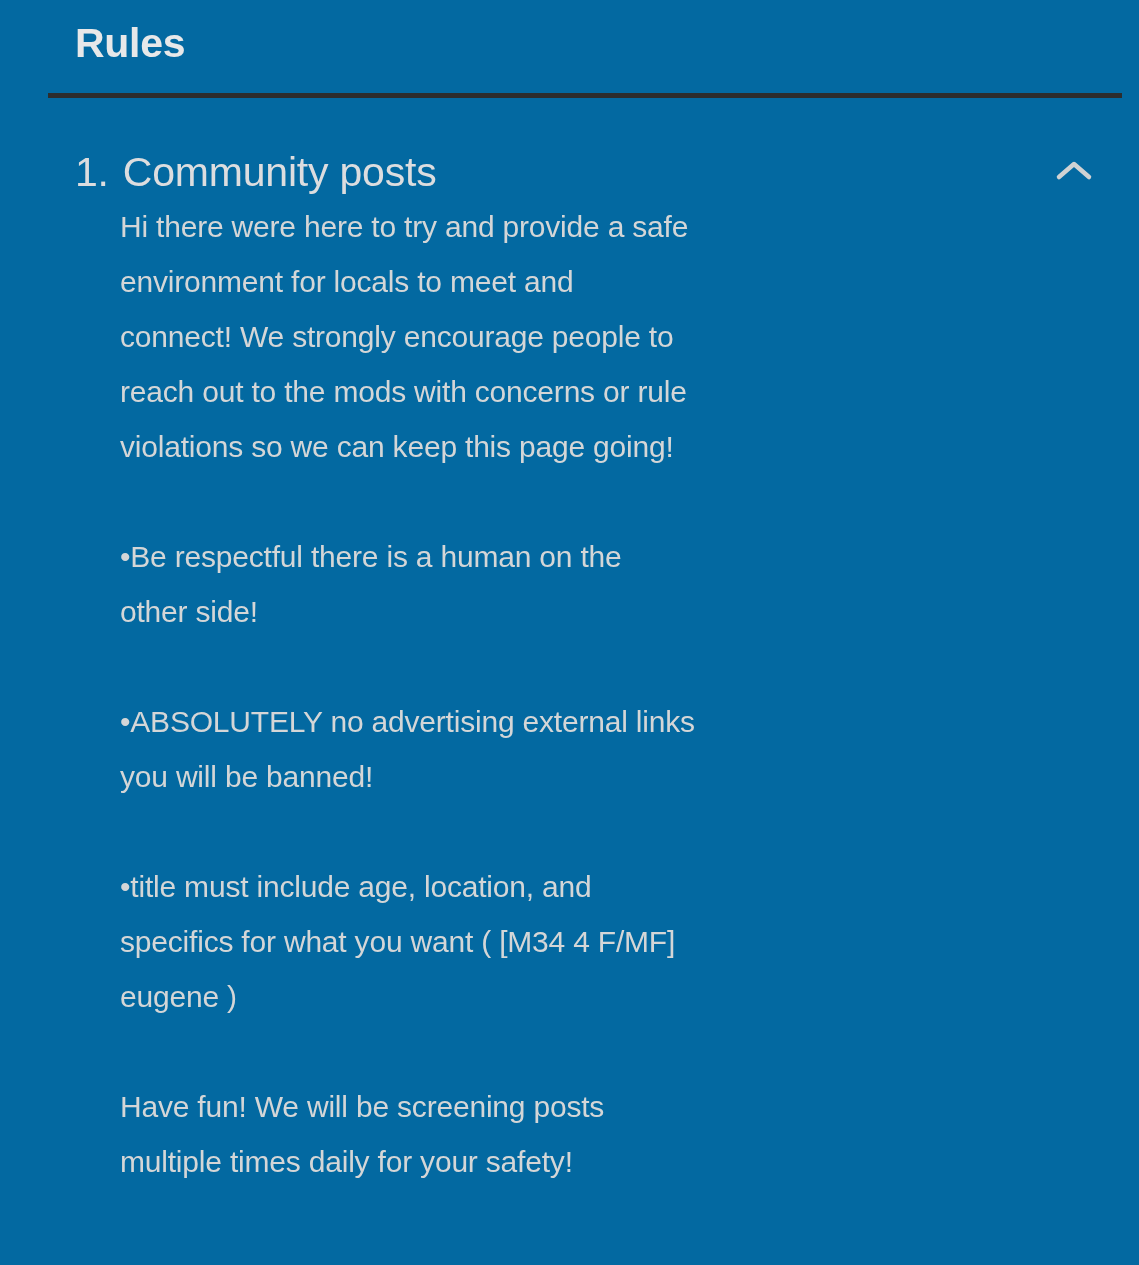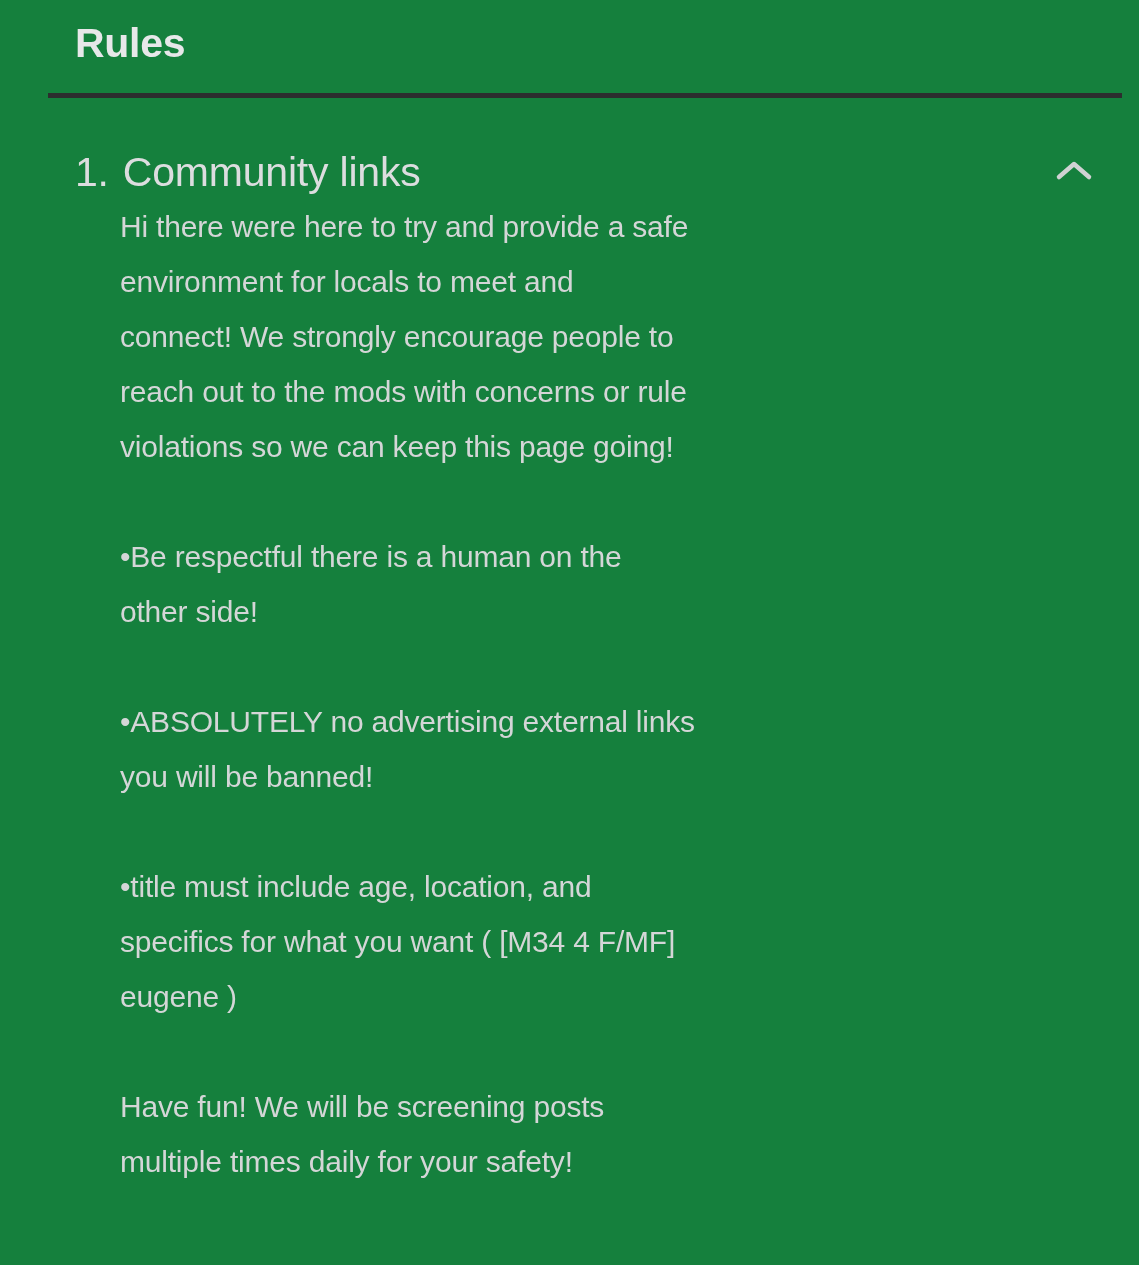--- a/index.html
+++ b/index.html
@@ -5,21 +5,21 @@
   * { margin: 0; padding: 0; box-sizing: border-box; }
   html, body {
     width: 1139px;
     background: #131314;
     font-family: "Liberation Sans", "DejaVu Sans", sans-serif;
   }
   .page {
     position: relative;
     width: 1139px;
     height: 1265px;
-    background: #15803d;
+    background: #0369a1;
     color: #d6d8d9;
     overflow: hidden;
   }
   .sheet-header {
     padding: 18px 75px 0 75px;
   }
   .page-title {
     font-size: 41px;
     font-weight: 700;
     line-height: 50px;
@@ -82,21 +82,21 @@
     <h1 class="page-title">Rules</h1>
   </header>
 
   <hr class="header-divider">
 
   <section class="rule-item">
 
     <div class="rule-header">
       <span class="rule-title">
         <span class="rule-number">1.</span>
-        <span class="rule-title-text">Community links</span>
+        <span class="rule-title-text">Community posts</span>
       </span>
       <span class="chevron-icon">
         <svg width="38" height="30" viewBox="0 0 38 30" aria-hidden="true">
           <polyline points="4,20 19,7 34,20" fill="none" stroke="#d0d2d3" stroke-width="4.5" stroke-linecap="round" stroke-linejoin="round"></polyline>
         </svg>
       </span>
     </div>
 
     <div class="rule-body">Hi there were here to try and provide a safe
 environment for locals to meet and

